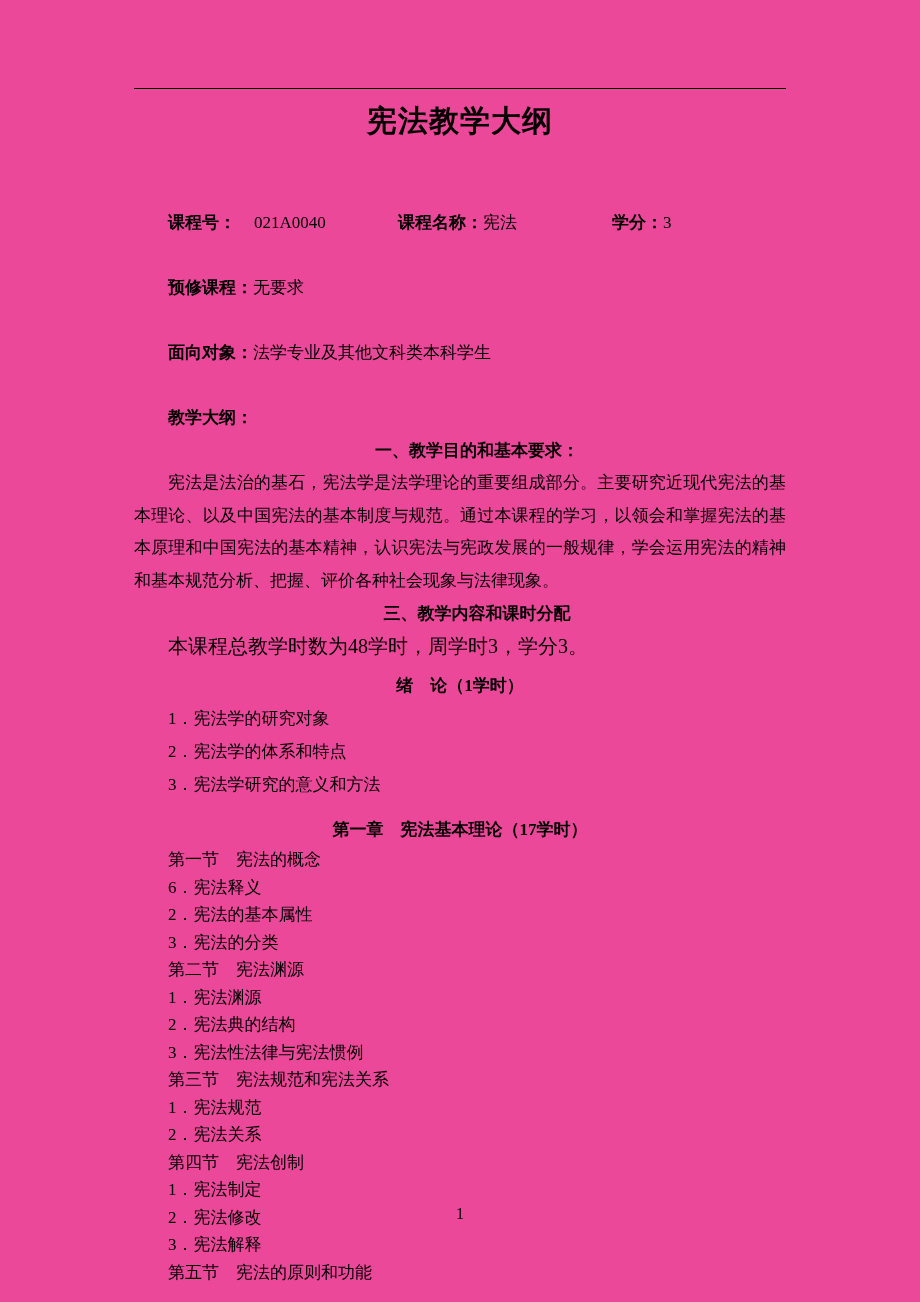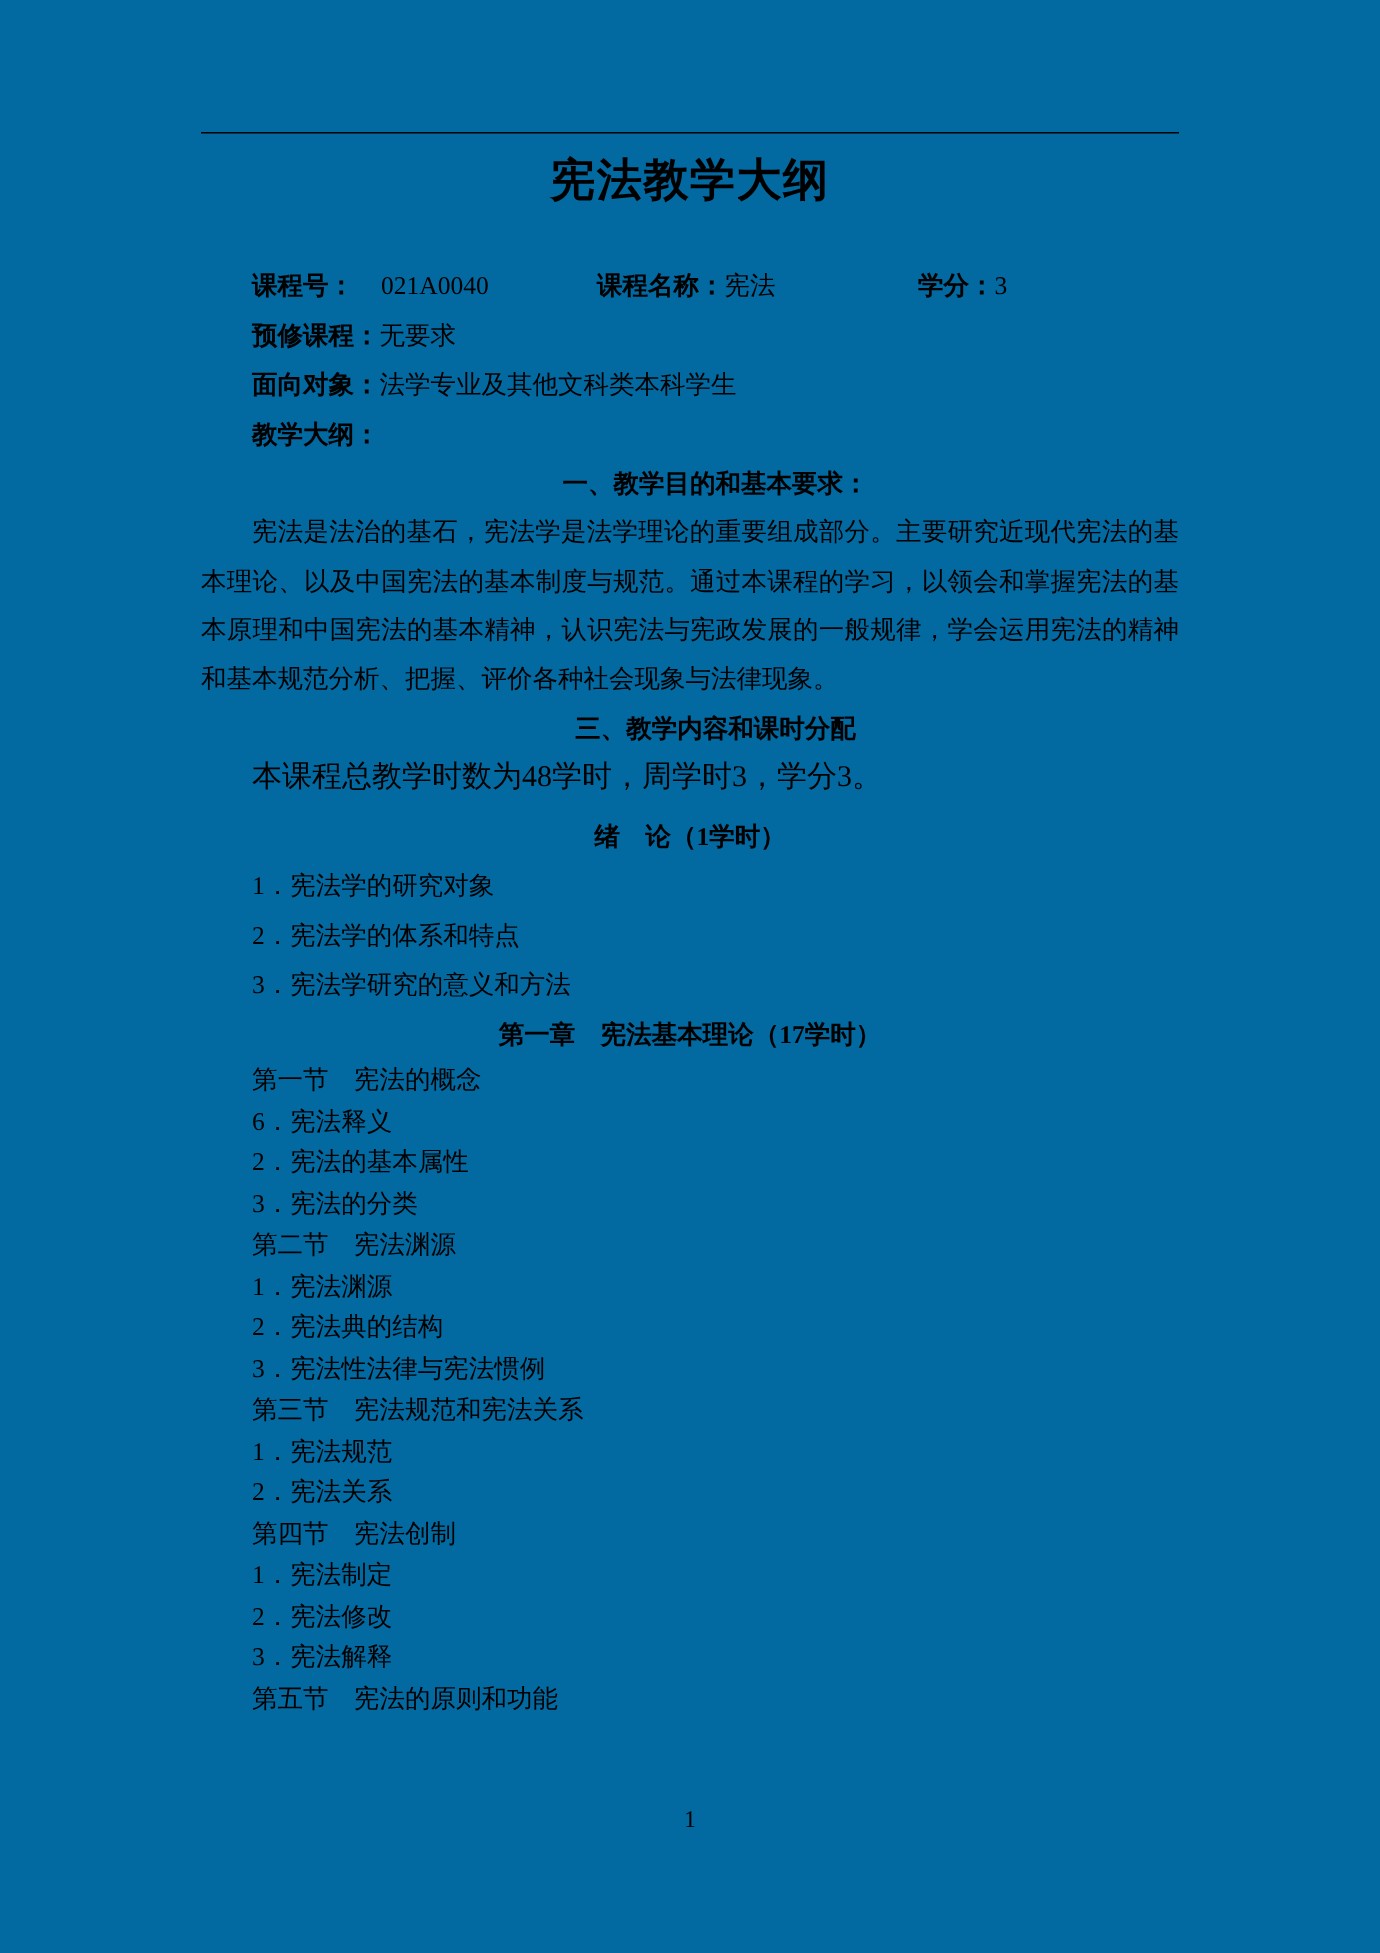--- a/index.html
+++ b/index.html
@@ -4,21 +4,21 @@
 <style>
   html, body {
     margin: 0;
     padding: 0;
     background: #ffffff;
   }
   .page {
     position: relative;
     width: 920px;
     height: 1302px;
-    background: #0369a1;
+    background: #ec4899;
     color: #000000;
     font-family: "Liberation Serif", "DejaVu Serif", serif;
     overflow: hidden;
   }
   .header-rule {
     position: absolute;
     top: 88px;
     left: 134px;
     width: 652px;
     border-top: 1.8px solid #000000;
@@ -40,21 +40,21 @@
   .meta {
     margin-top: 32px;
     font-size: 17px;
   }
   .meta-row {
     display: flex;
     line-height: 33px;
     padding-left: 34px;
     white-space: nowrap;
   }
-  .mg { display: inline-block; }
+  .mg { display: inline-block; margin-top: 32px; }
   .g1a { width: 230px; }
   .g2a { width: 214px; }
   .g1b { width: 481px; }
   .label { font-weight: bold; }
   .sp { display: inline-block; width: 18px; }
   .h-bold {
     font-weight: bold;
     padding-left: 34px;
     font-size: 17px;
     line-height: 33px;
@@ -71,21 +71,21 @@
     line-height: 33px;
     text-indent: 34px;
   }
   .center-h {
     text-align: center;
     font-weight: bold;
     font-size: 17px;
     line-height: 33px;
     margin-top: 6px;
   }
-  .center-h.ch1 { margin-top: 0; }
+  .center-h.ch1 { margin-top: 12px; }
   .list-line {
     padding-left: 34px;
     font-size: 17px;
   }
   .loose-line { line-height: 33px; }
   .tight-line { line-height: 27.5px; }
   .page-num {
     position: absolute;
     top: 1204px;
     left: 0;

